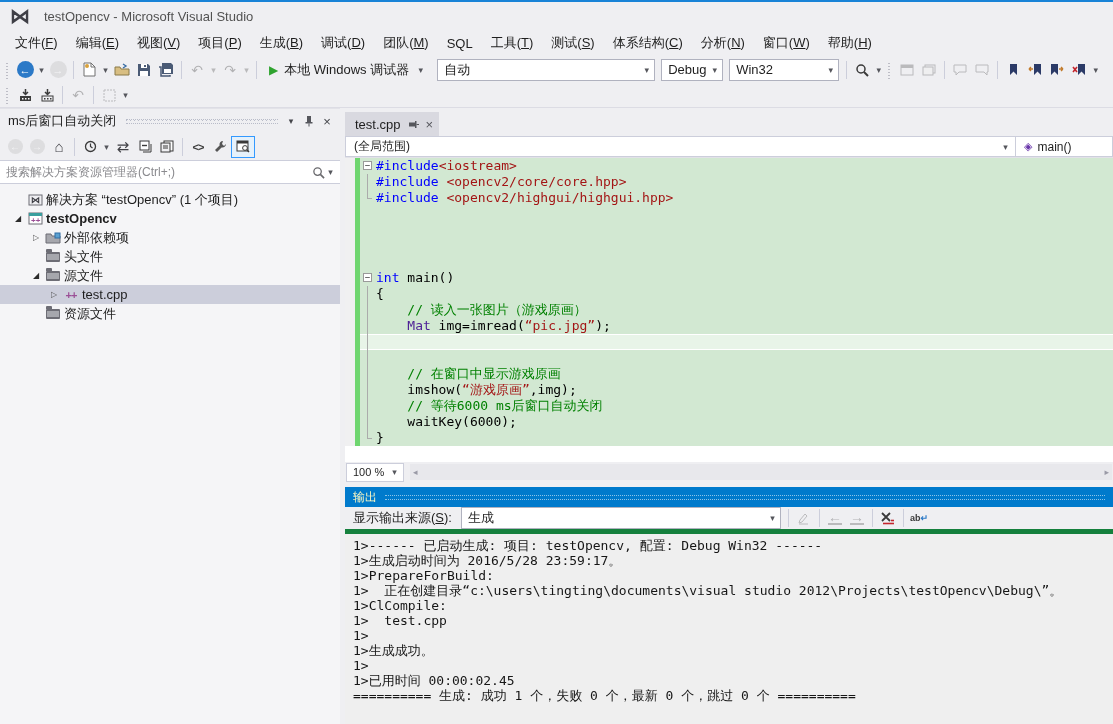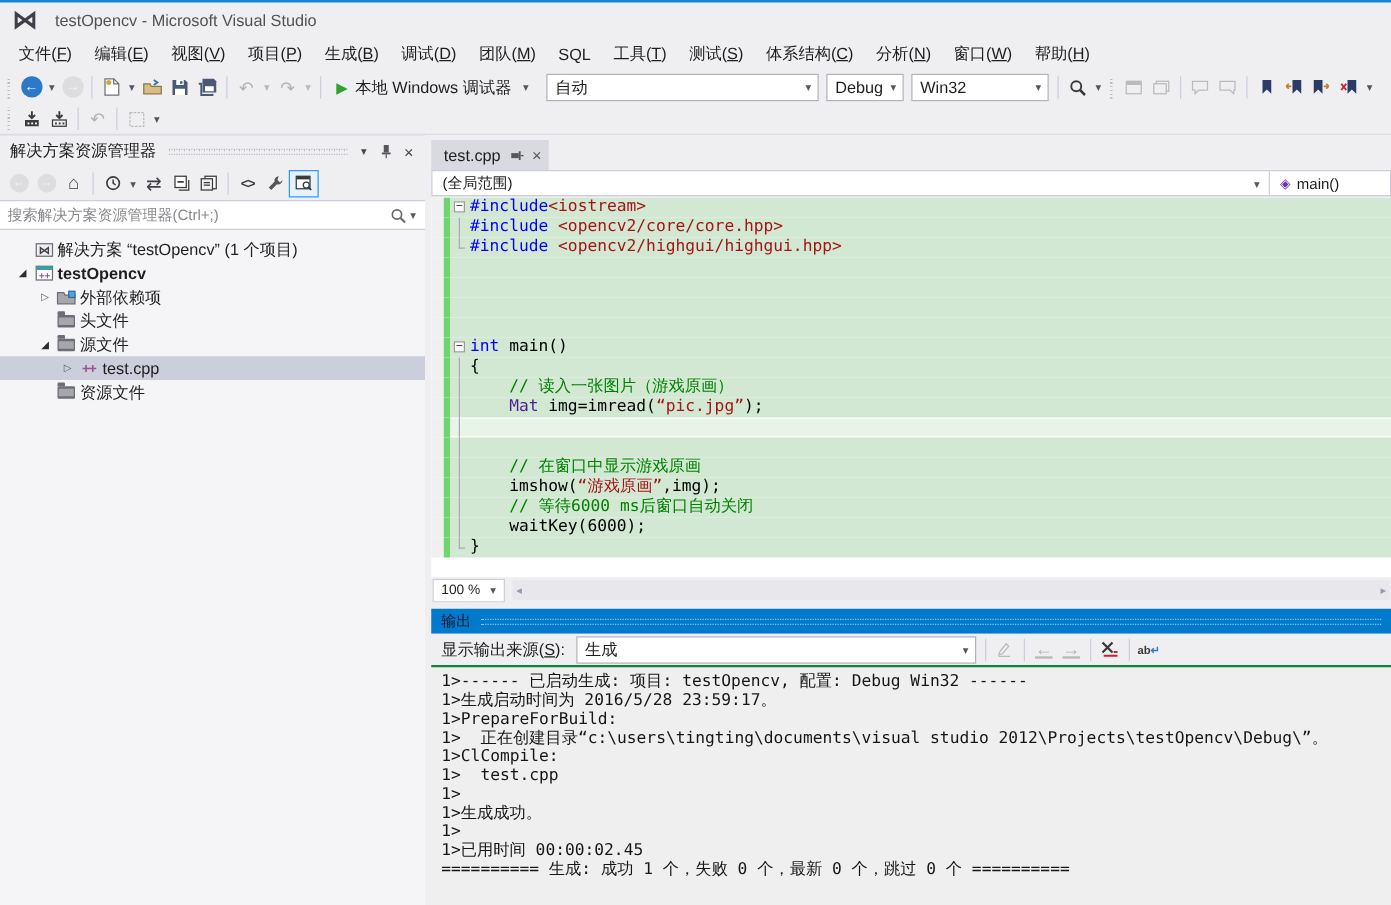--- a/index.html
+++ b/index.html
@@ -100,26 +100,26 @@
   .tok-kw{color:#0000FF;} .tok-pp{color:#0000FF;} .tok-str{color:#A31515;}
   .tok-com{color:#008000;} .tok-typ{color:#4c1d95;} .tok-pl{color:#000000;}
   .editor-bottom{height:20px; flex:none; display:flex; align-items:center; background:#EFEFF2;}
   .zoom-combo{width:58px; height:19px; margin-left:1px; background:#FFFFFF; border:1px solid #CCCEDB;
               display:flex; align-items:center; justify-content:space-between; padding:0 3px 0 6px; font-size:11px;}
   .hscroll{flex:1; height:16px; margin:0 1px 0 6px; background:#E8E8EC; display:flex;
            align-items:center; justify-content:space-between; color:#9A9AA6; font-size:9px; padding:0 3px;}
   .hsplit{height:5px; flex:none; background:#EFEFF2;}
   
   .output{flex:1; display:flex; flex-direction:column; min-height:0;}
-  .output-header{height:20px; flex:none; background:#007ACC; color:#0f172a; display:flex;
+  .output-header{height:20px; flex:none; background:#007ACC; color:#fef9c3; display:flex;
                  align-items:center; padding:0 8px; font-size:12px;}
   .odots{flex:1; height:5px; margin-left:8px;
          border-top:1px dotted rgba(255,255,255,.55); border-bottom:1px dotted rgba(255,255,255,.55);}
   .output-toolbar{height:27px; flex:none; display:flex; align-items:center; padding-left:8px;
-                  background:#EFEFF2; border-bottom:2px solid #15803d;}
+                  background:#EFEFF2; border-bottom:5px solid #15803d;}
   .ot-label{white-space:nowrap; margin-right:6px;}
   .ot-combo{width:320px;}
   .output-text{flex:1; background:#EFEFEF; font-family:"DejaVu Sans Mono", monospace;
                font-size:13px; color:#161616; padding:4px 0 0 8px; overflow:hidden;}
   .oline{height:15px; line-height:15px; white-space:pre;}
   svg{display:block;}
 </style>
 </head>
 <body>
 
@@ -302,21 +302,21 @@
           <rect x="1" y="1" width="11" height="11" fill="none" stroke="#5A5A5A" stroke-dasharray="2 1"></rect>
         </svg>
     </span>
     <span class="caret">▾</span>
   </div>
 
   <div class="main">
 
     <div class="sidebar">
       <div class="panel-header">
-        <span class="panel-title">解决方案资源管理器</span>
+        <span class="panel-title">ms后窗口自动关闭</span>
         <span class="dots"></span>
         <span class="ph-btn caret">▾</span>
         <span class="ph-btn">
           <svg width="10" height="12" viewBox="0 0 10 12">
               <rect x="3" y="1" width="4" height="6" fill="#55565C"></rect>
               <rect x="1.5" y="7" width="7" height="1.5" fill="#55565C"></rect>
               <rect x="4.5" y="8.5" width="1" height="3" fill="#55565C"></rect>
             </svg>
         </span>
         <span class="ph-btn">×</span>

